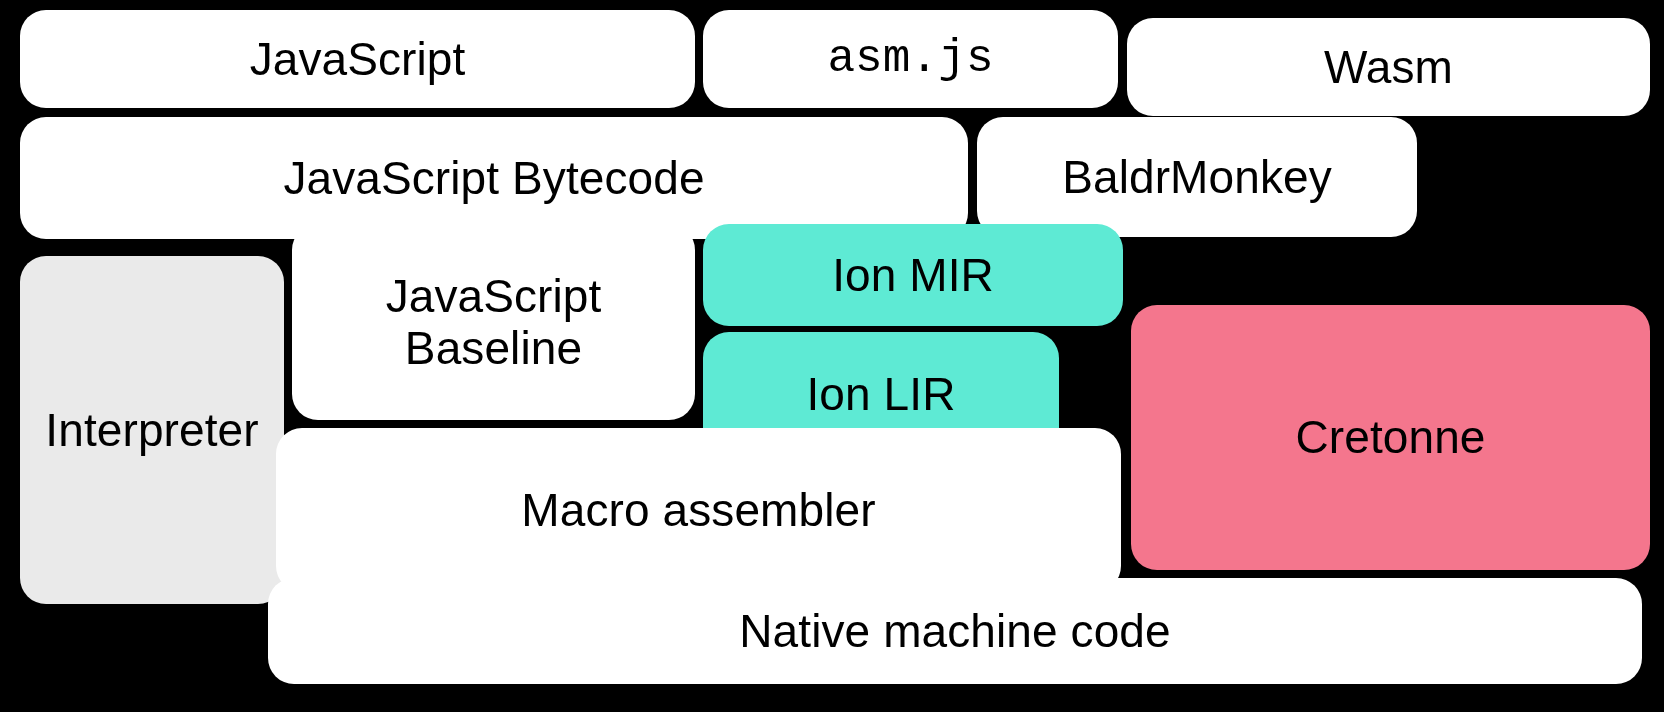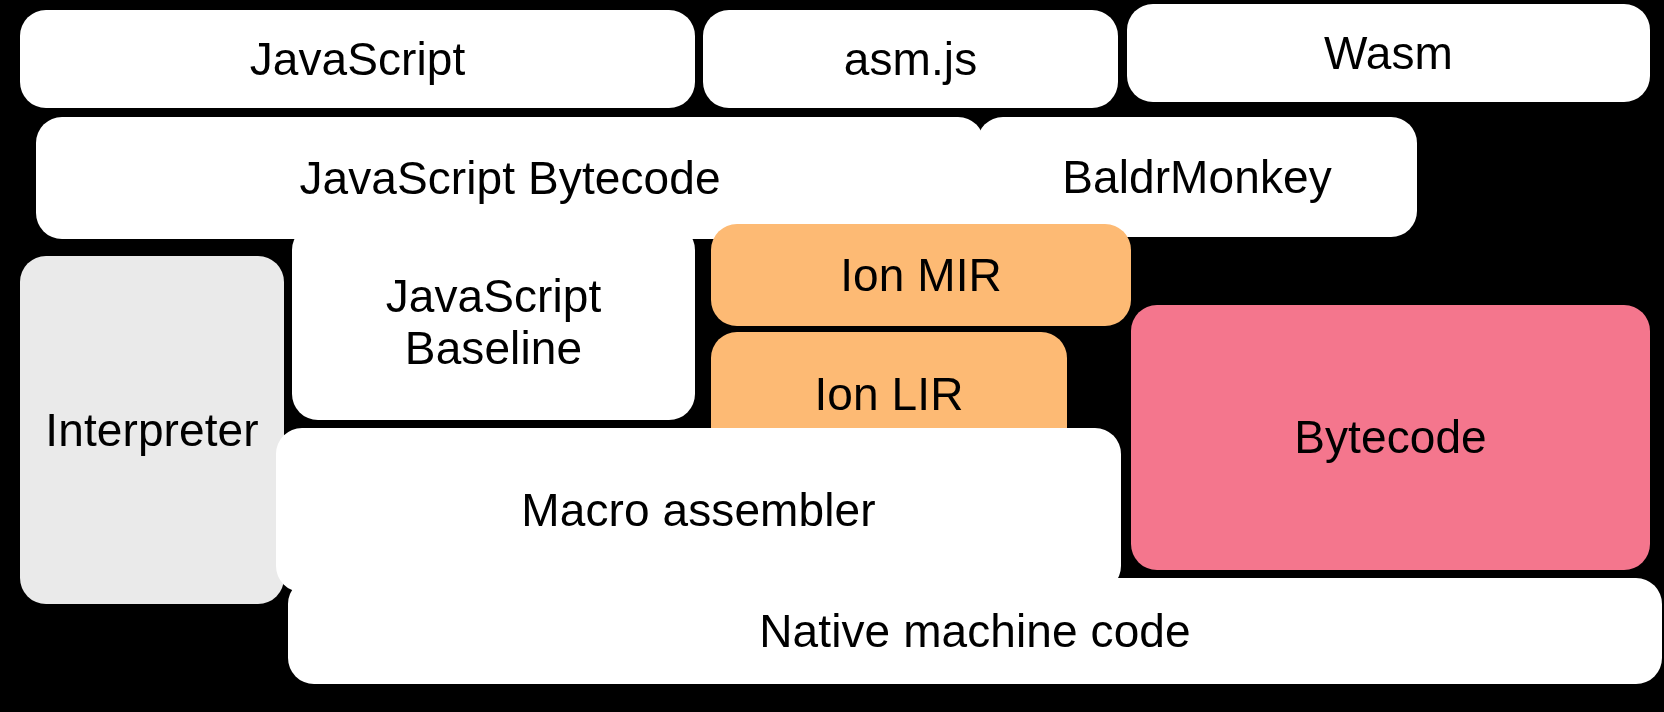--- a/index.html
+++ b/index.html
@@ -30,42 +30,42 @@
     text-align: center;
     line-height: 1.14;
     font-size: 46px;
     font-weight: 400;
     letter-spacing: 0.1px;
     padding: 12px 10px;
     white-space: pre-line;
     -webkit-font-smoothing: antialiased;
   }
   .node.gray   { background: #eaeaea; }
-  .node.green  { background: #fdba74; margin-left: 8px; }
+  .node.green  { background: #5eead4; }
   .node.pink   { background: #f4768d; }
 
   
   #n-javascript      { left: 20px;   top: 10px;  width: 675px;  height: 98px;  }
-  #n-asmjs           { left: 703px;  top: 10px;  width: 415px;  height: 98px;  }
-  #n-wasm            { left: 1127px; top: 4px;  width: 523px;  height: 98px;  }
+  #n-asmjs           { left: 703px;  top: 10px;  width: 415px;  height: 98px; font-family: Liberation Mono, monospace;  }
+  #n-wasm            { left: 1127px; top: 18px;  width: 523px;  height: 98px;  }
 
   
-  #n-js-bytecode     { left: 36px;   top: 117px; width: 948px;  height: 122px;  }
+  #n-js-bytecode     { left: 20px;   top: 117px; width: 948px;  height: 122px;  }
   #n-baldrmonkey     { left: 977px;  top: 117px; width: 440px;  height: 120px;  }
 
   
   #n-interpreter     { left: 20px;   top: 224px; width: 264px;  height: 348px; margin-top: 32px; }
   #n-js-baseline     { left: 292px;  top: 224px; width: 403px;  height: 196px; }
   #n-ion-mir         { left: 703px;  top: 224px; width: 420px;  height: 102px; }
   #n-ion-lir         { left: 703px;  top: 332px; width: 356px;  height: 124px; }
   #n-cretonne        { left: 1131px; top: 305px; width: 519px;  height: 265px; }
   #n-macro-assembler { left: 276px;  top: 428px; width: 845px;  height: 164px; }
 
   
-  #n-native-code     { left: 288px;  top: 578px; width: 1374px; height: 106px; }
+  #n-native-code     { left: 268px;  top: 578px; width: 1374px; height: 106px; }
 </style>
 </head>
 <body>
 
 <div id="diagram">
 
   <div class="node" id="n-javascript">JavaScript</div>
 
   <div class="node" id="n-asmjs">asm.js</div>
 
@@ -77,19 +77,19 @@
 
   <div class="node gray" id="n-interpreter">Interpreter</div>
 
   <div class="node" id="n-js-baseline">JavaScript
 Baseline</div>
 
   <div class="node green" id="n-ion-mir">Ion MIR</div>
 
   <div class="node green" id="n-ion-lir">Ion LIR</div>
 
-  <div class="node pink" id="n-cretonne">Bytecode</div>
+  <div class="node pink" id="n-cretonne">Cretonne</div>
 
   <div class="node" id="n-macro-assembler">Macro assembler</div>
 
   <div class="node" id="n-native-code">Native machine code</div>
 
 </div>
 
 </body></html>

